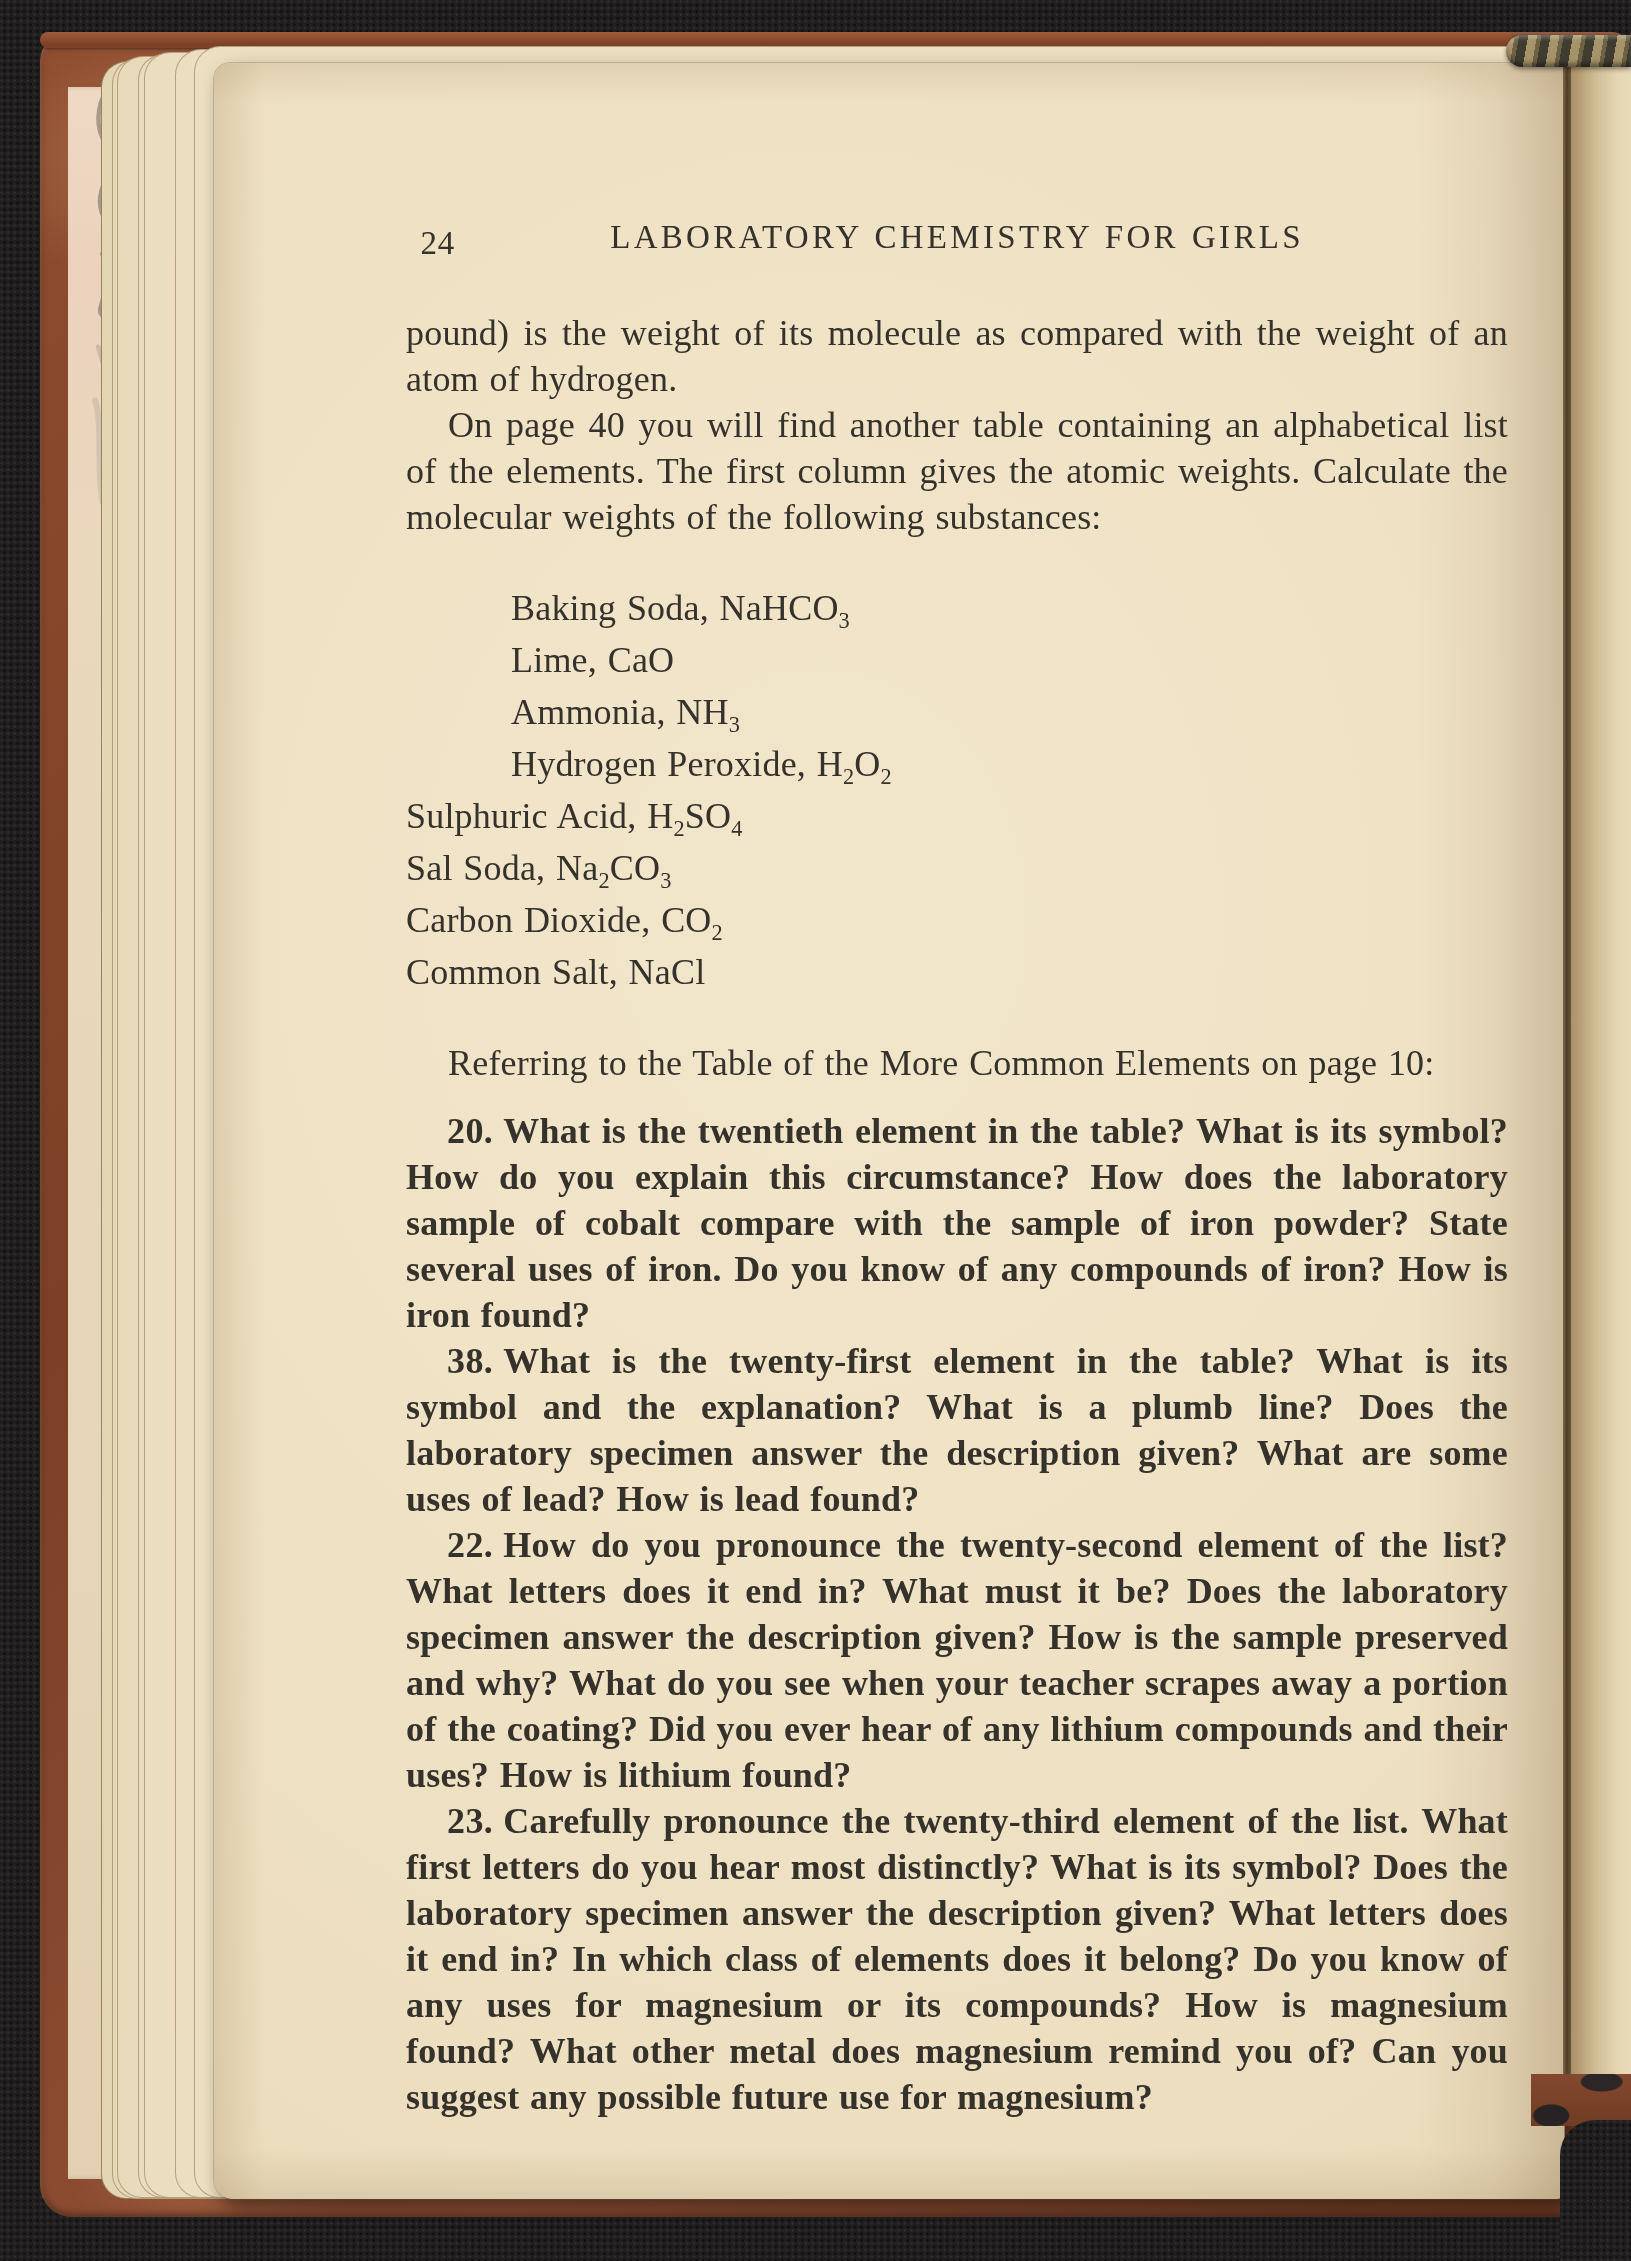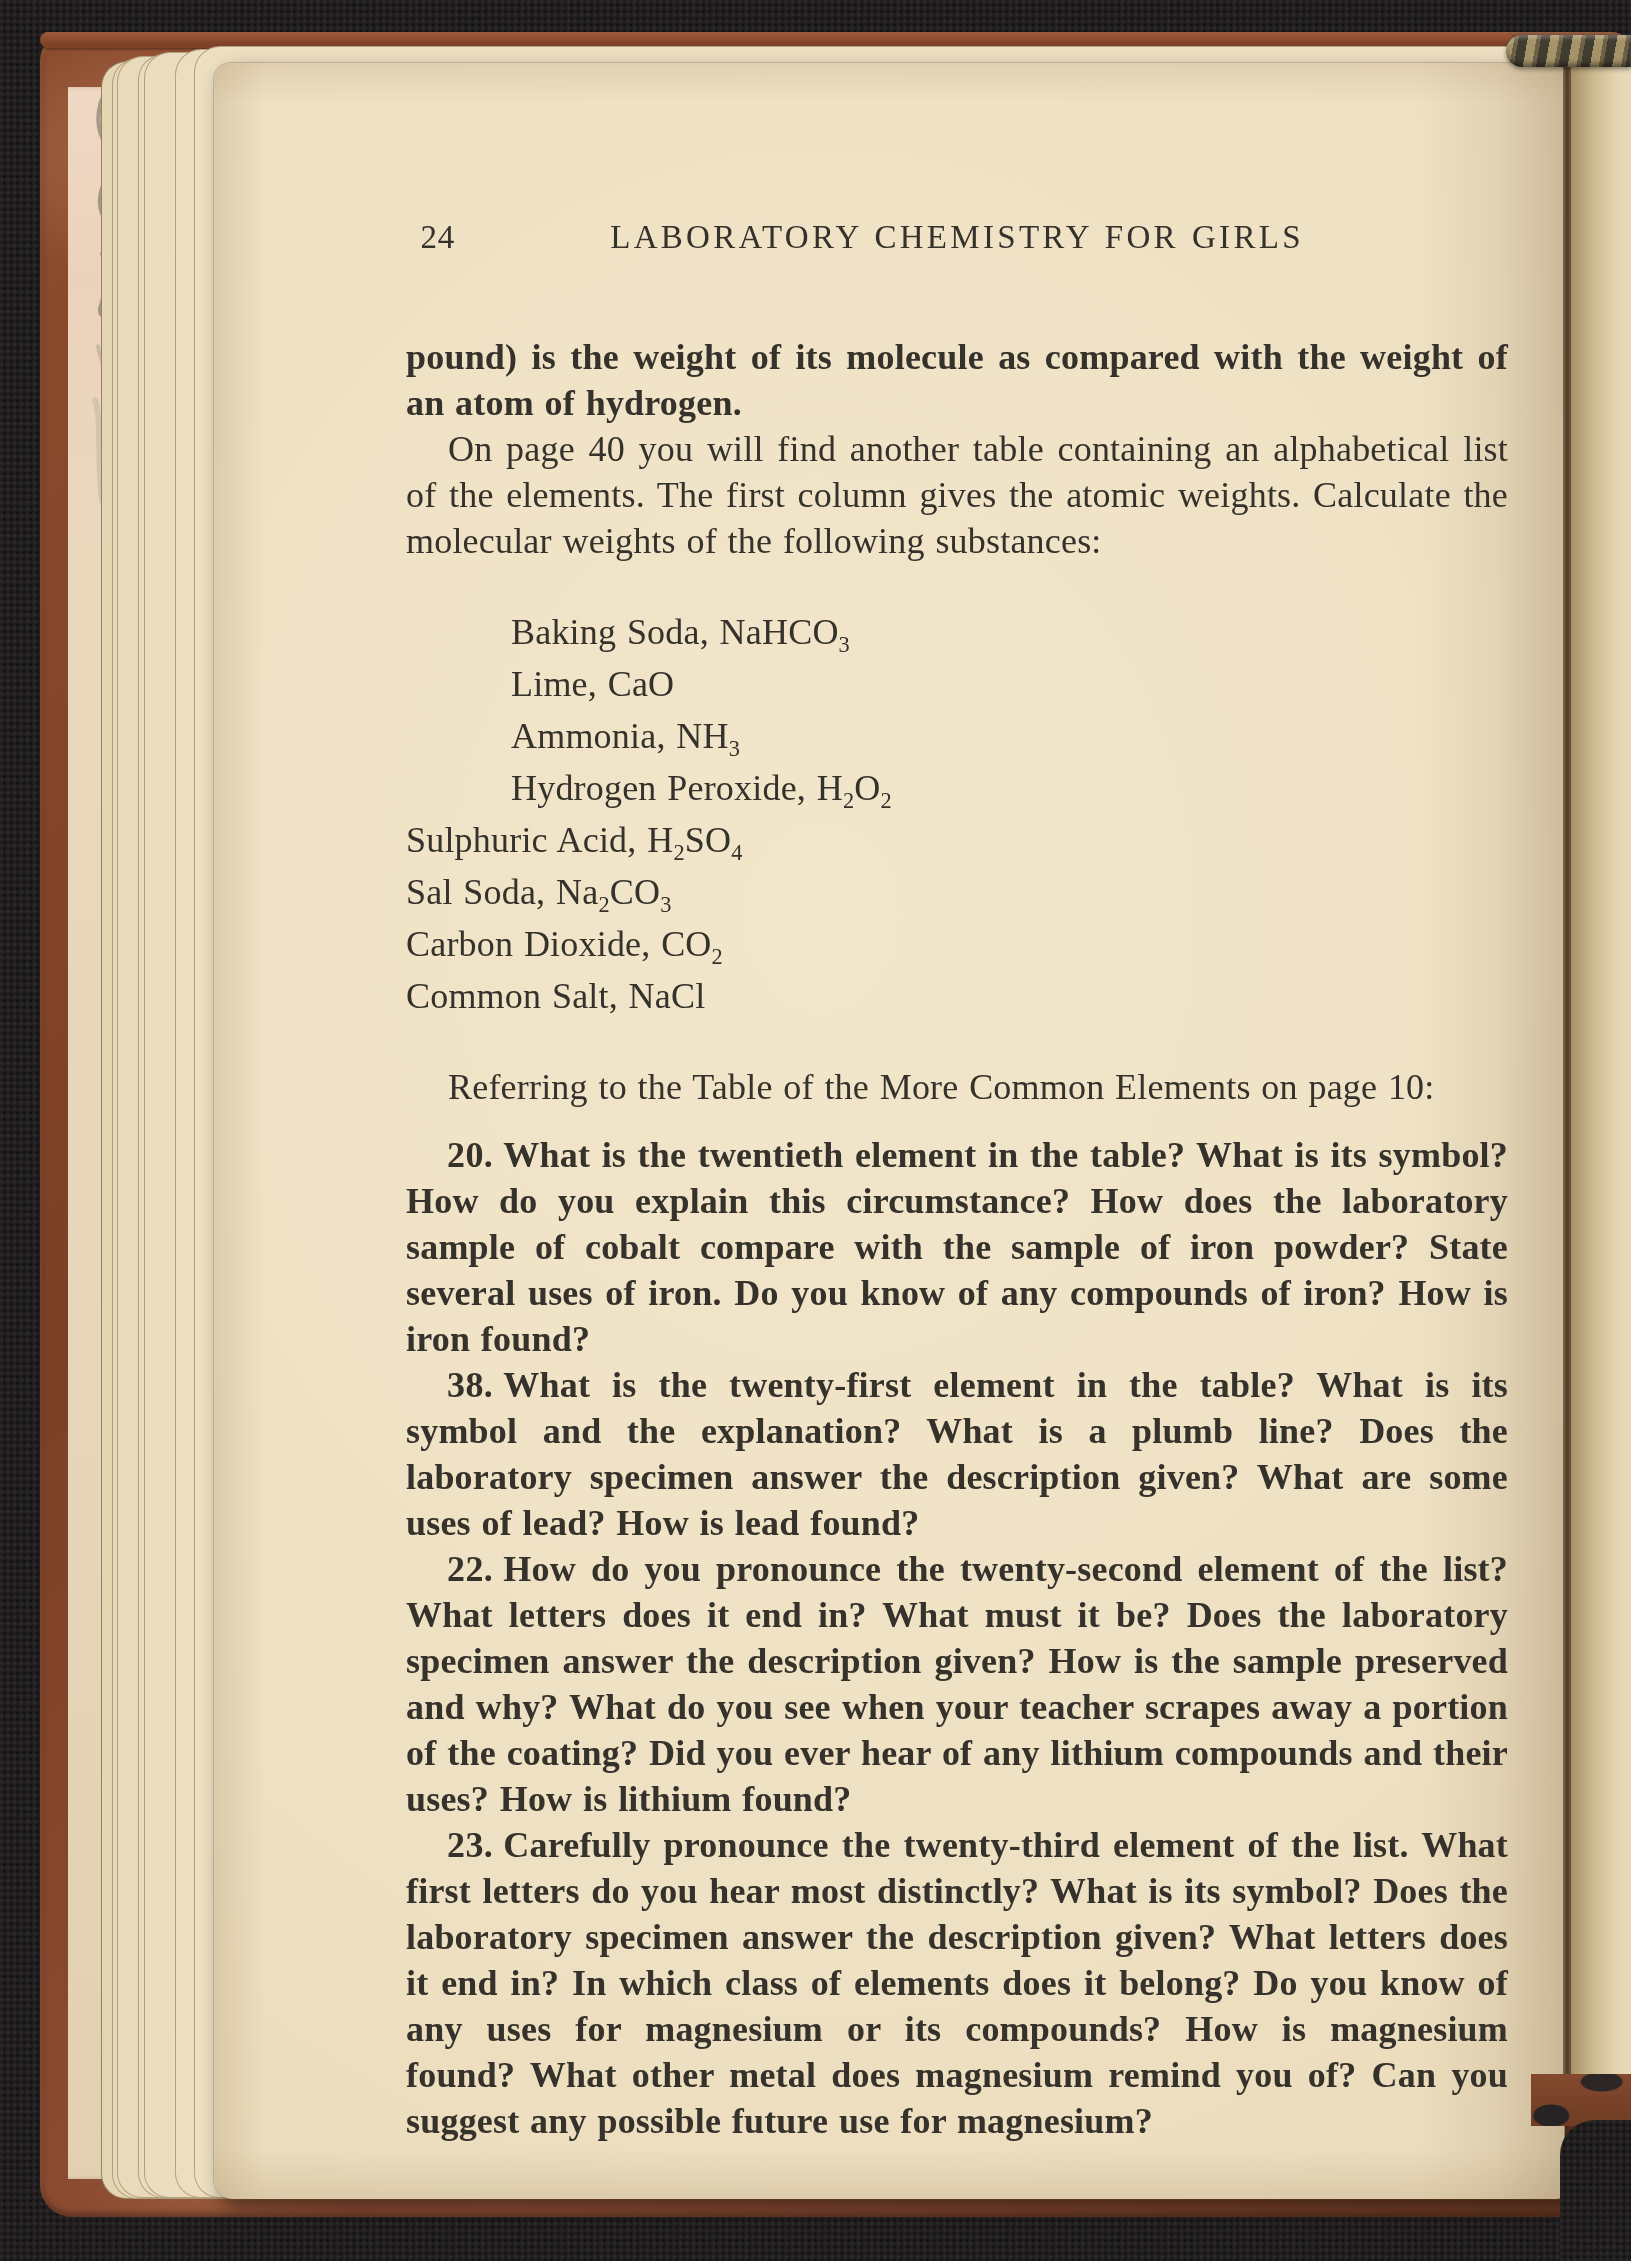--- a/index.html
+++ b/index.html
@@ -85,24 +85,24 @@
   }
   
   .content{
     position:absolute;left:192px;top:151px;width:1102px;
     color:#35312b;font-size:36px;line-height:46px;
     letter-spacing:0.2px;word-spacing:1.5px;
     text-align:justify;
   }
   .running-head{position:relative;height:46px;text-align:center;
     font-size:33px;letter-spacing:3.3px;line-height:46px;}
-  .folio{position:absolute;left:14.6px;top:0;letter-spacing:0.7px;}
+  .folio{position:absolute;left:14.6px;top:6px;letter-spacing:0.7px;}
   .head-title{display:inline-block;}
   .para{margin:0;}
-  .p-first{margin-top:74px;font-weight:bold;}
+  .p-first{margin-top:50px;}
   .indent{text-indent:42px;}
   .chem-table{display:flex;margin-top:42px;line-height:52px;flex-direction:column;}
   .chem-col{list-style:none;margin:0;padding:0;text-align:left;}
   .chem-col.left{margin-left:105px;width:538px;}
   .chem-col.right{margin-left:0;}
   .chem-col sub{font-size:0.62em;line-height:0;}
   .p-referring{margin-top:42px;}
   .questions{margin-top:22px;}
   .q{margin:0;text-indent:41px;font-weight:bold;}
   .q b{letter-spacing:0.4px;margin-right:0.28em;}

